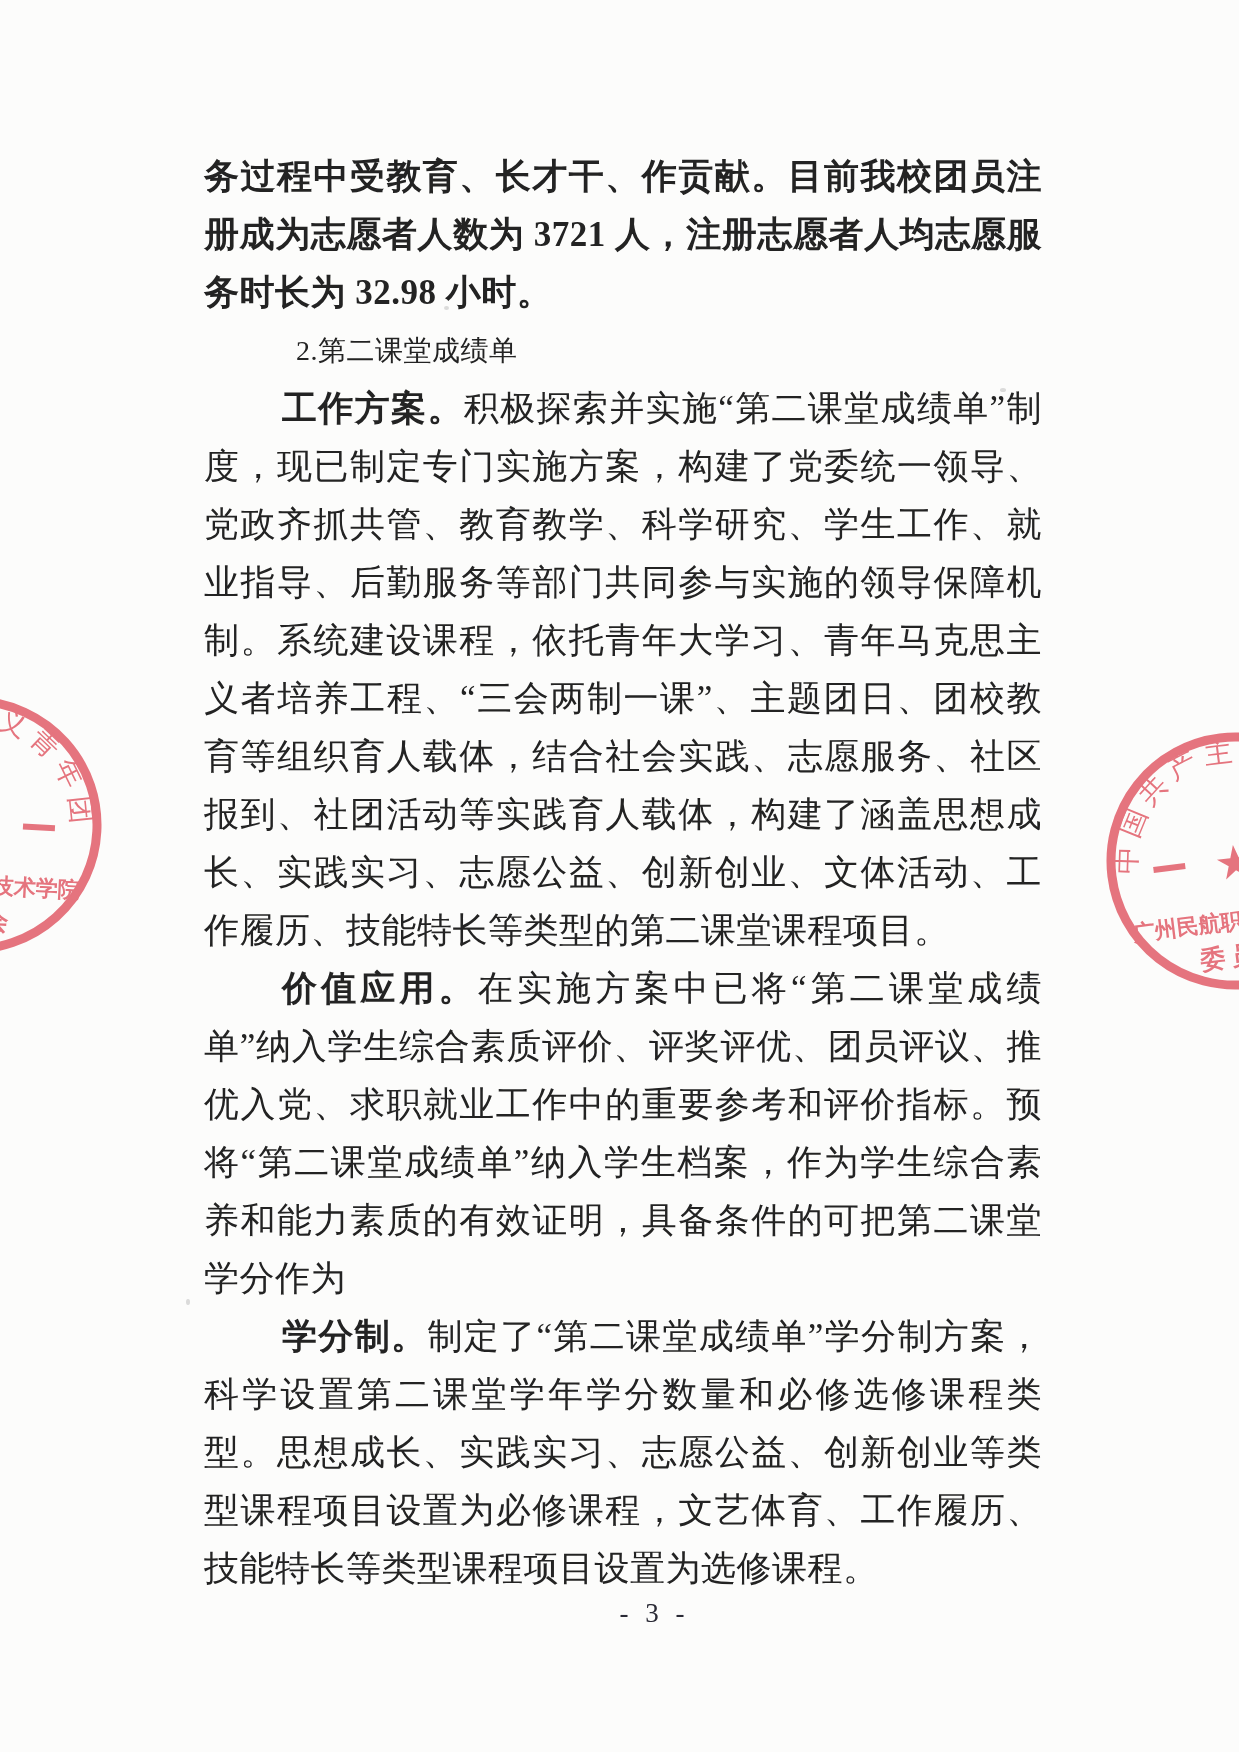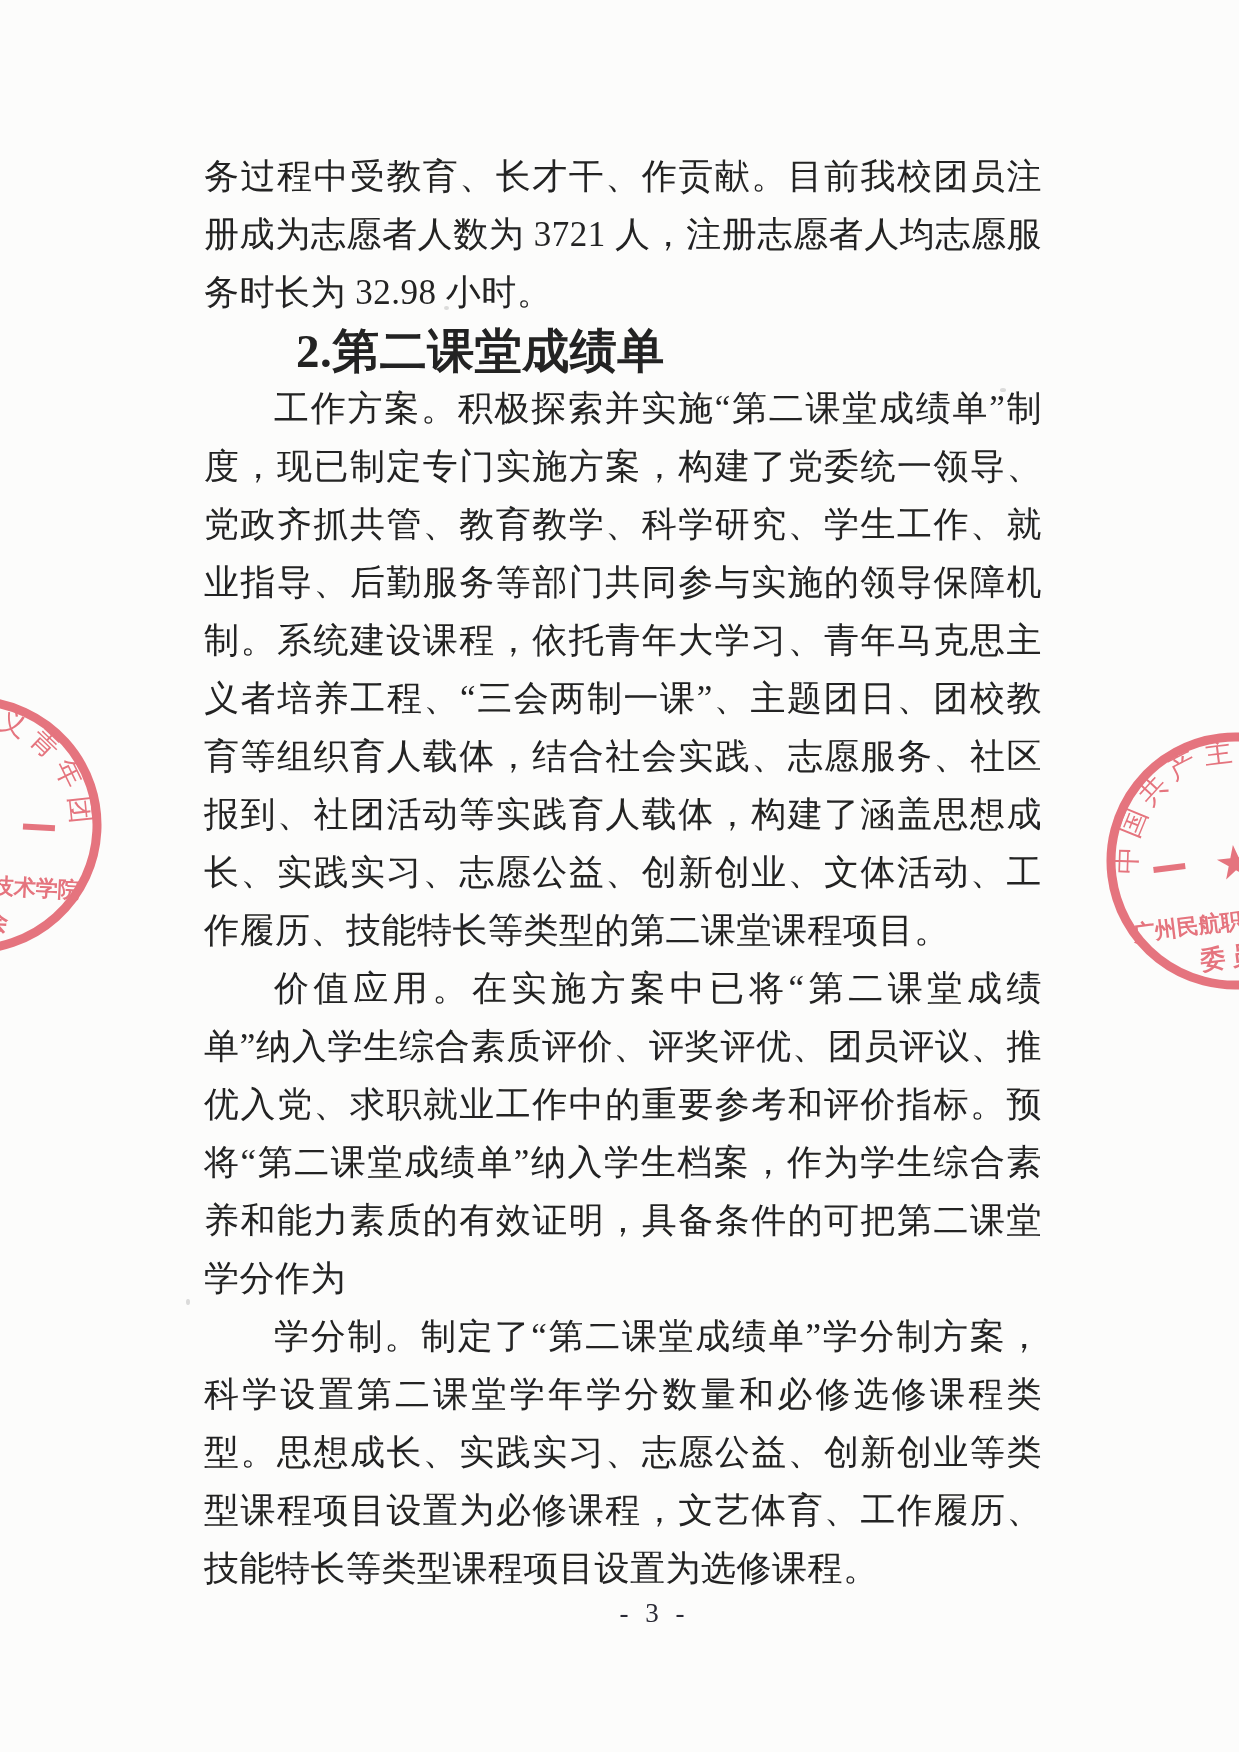--- a/index.html
+++ b/index.html
@@ -16,29 +16,29 @@
     left:204px; top:148px;
     width:838px;
     font-size:35px;
     line-height:58px;
     text-align:justify;
     text-justify:inter-character;
     word-break:break-all;
     letter-spacing:0.5px;
   }
   .text-block p, .text-block h3 { margin:0; padding:0; }
-  p.continuation { text-indent:0; }
+  p.continuation { text-indent:0;font-weight:bold; }
   h3.section-heading {
-    font-size:47px;
-    font-weight:bold;
+    font-size:28px;
+    font-weight:normal;
     padding-left:92px;
     line-height:58px;
   }
   p.body-para { text-indent:70px; }
-  .para-lead { font-weight:normal; }
+  .para-lead { font-weight:bold;margin-left:8px; }
   .page-number {
     position:absolute;
     left:0; right:0;
     top:1598px;
     text-align:center;
     font-size:27px;
     letter-spacing:5px;
     color:#2a2a35;
     padding-left:70px;
   }

